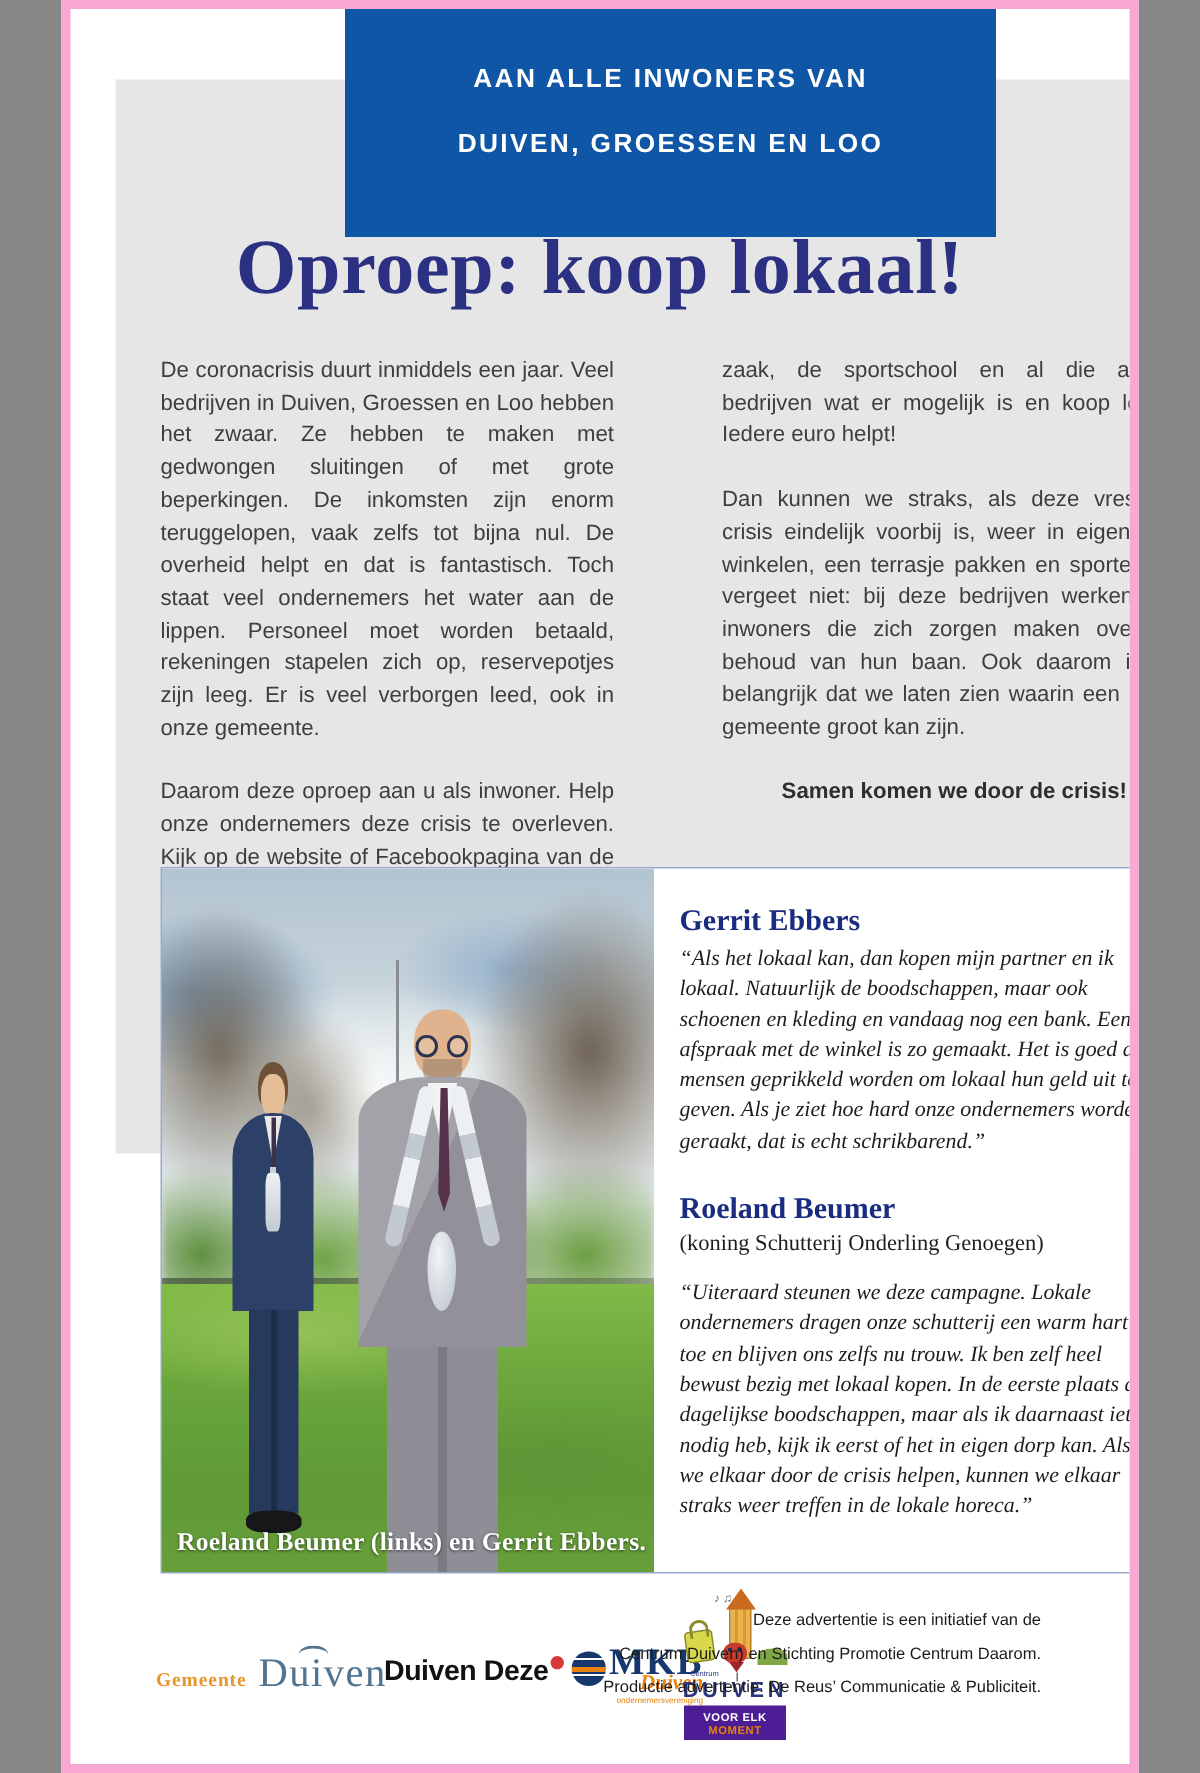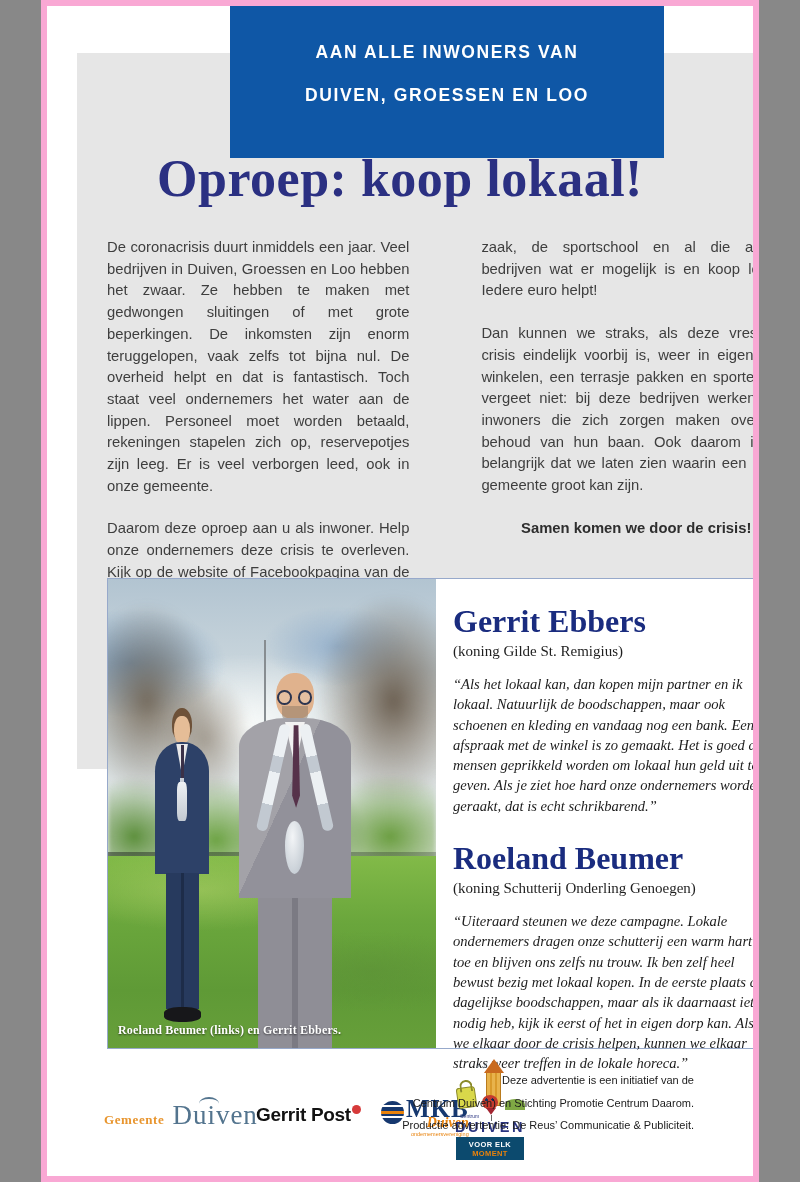--- a/index.html
+++ b/index.html
@@ -103,26 +103,26 @@
     background:linear-gradient(180deg,#ecf0f3 0 30%, #c2c9d1 30% 45%, #ecf0f3 45% 75%, #c2c9d1 75% 100%); border-radius:5px; }
   .m2-chain-l { left:26%; transform:rotate(13deg); }
   .m2-chain-r { left:64.5%; transform:rotate(-13deg); }
   .m2-medal { position:absolute; left:41.5%; top:39.5%; width:17%; height:14%;
     background:radial-gradient(ellipse at 40% 30%, #f3f5f7, #c9d0d7 70%, #a8b0b8);
     border-radius:50% / 46% 46% 54% 54%; }
   .m2-legs { position:absolute; left:17%; top:60%; width:66%; height:40%;
     background:linear-gradient(90deg,#8f8e96 0 46%, #7b7a83 46% 54%, #8f8e96 54% 100%); }
 
   .photo-caption { position:absolute; left:10px; bottom:10px; color:#fff;
-    font-family:"Liberation Serif", serif; font-weight:bold; font-size:12px;
+    font-family:"Liberation Serif", serif; font-weight:bold; font-size:17px;
     text-shadow:0 1px 2px rgba(0,0,0,.6); letter-spacing:.2px; }
 
   
   .quote-panel { flex:1; padding:24px 14px 0 17px; font-family:"Liberation Serif", serif; }
-  .q-name { font-size:32px; font-weight:bold; color:#1A2C7F; margin-bottom:3px; }
+  .q-name { font-size:20px; font-weight:bold; color:#1A2C7F; margin-bottom:3px; }
   .q-role { font-size:15px; color:#1E1E1E; margin-bottom:14px; }
   .q-text { font-size:14.6px; font-style:italic; line-height:20.3px; color:#1C1C1C; margin-bottom:24px; }
 
   
   .logo-gemeente { position:absolute; left:57px; top:1094px; display:flex; align-items:baseline;
     font-family:"Liberation Serif", serif; }
   .lg-word1 { color:#E8952E; font-weight:bold; font-size:13px; letter-spacing:.6px; }
   .lg-word2 { color:#53748E; font-size:27px; margin-left:8px; position:relative; letter-spacing:1px; }
   .lg-word2::before { content:""; position:absolute; left:31%; top:-3px; width:20px; height:11px;
     border-top:2.5px solid #53748E; border-radius:50% 50% 0 0; }
@@ -152,21 +152,21 @@
   .cd-mask { position:absolute; left:27px; top:32px; width:16px; height:14px; background:#C43B2E;
     border-radius:50% 50% 45% 45%;
     background-image:radial-gradient(circle 1.5px at 30% 35%, #20305c 99%, transparent), radial-gradient(circle 1.5px at 68% 35%, #20305c 99%, transparent); }
   .cd-glass { position:absolute; left:31px; top:45px; width:10px; height:13px; }
   .cd-glass::before { content:""; position:absolute; left:0; top:0; width:10px; height:8px;
     background:#A22430; clip-path:polygon(0 0,100% 0,50% 85%); }
   .cd-glass::after { content:""; position:absolute; left:4.5px; top:7px; width:1.5px; height:6px; background:#6b6b6b; }
   .cd-centrum { position:absolute; left:5px; top:50px; font-size:5px; color:#2B3580; }
   .cd-name { position:absolute; left:0; top:56px; width:100%; text-align:center; font-size:14.5px;
     font-weight:bold; color:#2B3580; letter-spacing:2.5px; }
-  .cd-banner { position:absolute; left:1px; top:74px; width:68px; background:#0c4a6e; color:#fff;
+  .cd-banner { position:absolute; left:1px; top:74px; width:68px; background:#4c1d95; color:#fff;
     font-size:7.5px; font-weight:bold; text-align:center; padding:2.5px 0; letter-spacing:.4px; }
   .cd-banner .moment { color:#E8820C; }
 
   .credit { position:absolute; right:59px; top:1063px; text-align:right; font-size:11px;
     line-height:22.6px; color:#1b1b1b; }
 </style>
 </head>
 <body>
 
 <div class="page">
@@ -227,38 +227,37 @@
         <div class="m2-medal"></div>
         <div class="m2-legs"></div>
       </div>
 
       <div class="photo-caption">Roeland Beumer (links) en Gerrit Ebbers.</div>
     </div>
 
     <div class="quote-panel">
       <div>
         <div class="q-name">Gerrit Ebbers</div>
-        <div class="q-role">(koning Gilde St. Remigius)</div>
         <div class="q-text">“Als het lokaal kan, dan kopen mijn partner en ik lokaal. Natuurlijk de boodschappen, maar ook schoenen en kleding en vandaag nog een bank. Een afspraak met de winkel is zo gemaakt. Het is goed dat mensen geprikkeld worden om lokaal hun geld uit te geven. Als je ziet hoe hard onze ondernemers worden geraakt, dat is echt schrikbarend.”</div>
       </div>
       <div>
         <div class="q-name">Roeland Beumer</div>
         <div class="q-role">(koning Schutterij Onderling Genoegen)</div>
         <div class="q-text">“Uiteraard steunen we deze campagne. Lokale ondernemers dragen onze schutterij een warm hart toe en blijven ons zelfs nu trouw. Ik ben zelf heel bewust bezig met lokaal kopen. In de eerste plaats de dagelijkse boodschappen, maar als ik daarnaast iets nodig heb, kijk ik eerst of het in eigen dorp kan. Als we elkaar door de crisis helpen, kunnen we elkaar straks weer treffen in de lokale horeca.”</div>
       </div>
     </div>
   </div>
 
   <div class="logo-gemeente">
     <span class="lg-word1">Gemeente</span>
     <span class="lg-word2">Duiven</span>
   </div>
 
   <div class="logo-duivenpost">
-    <span>Gerrit Post</span><span class="dp-badge"></span>
+    <span>Duiven Deze</span><span class="dp-badge"></span>
   </div>
 
   <div class="logo-mkb">
     <div class="mkb-globe"></div>
     <div class="mkb-txt">
       <div class="mkb-word">MKB</div>
       <div class="mkb-duiven">Duiven</div>
       <div class="mkb-sub">ondernemersvereniging</div>
     </div>
   </div>

